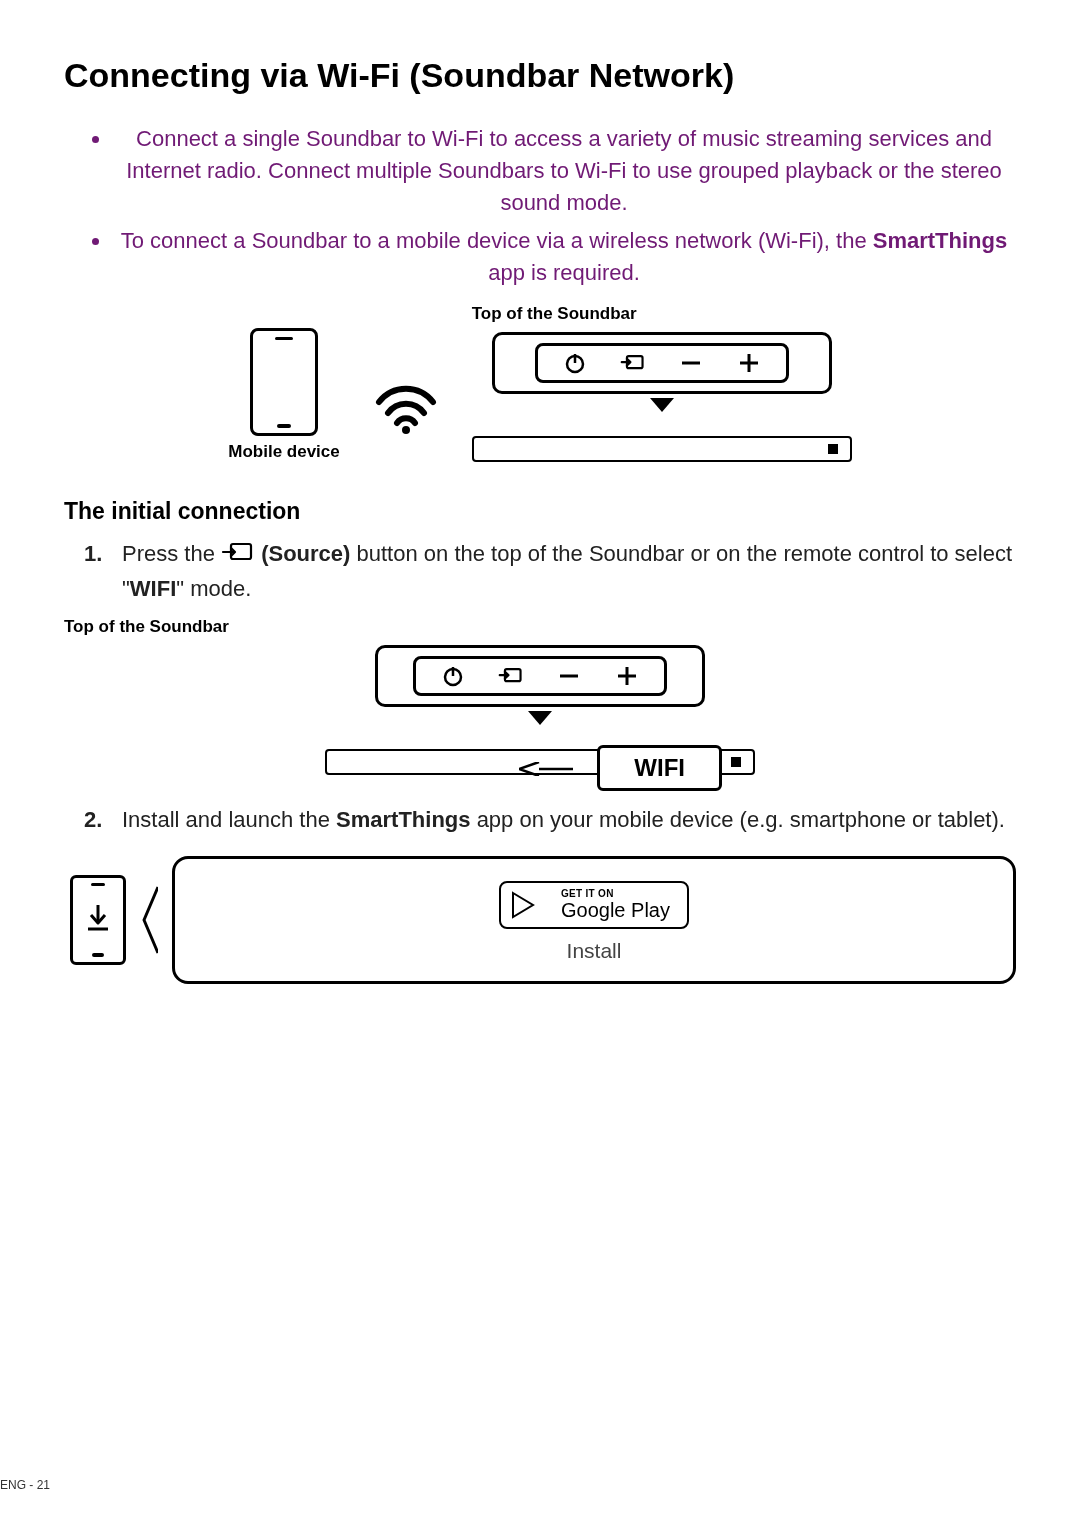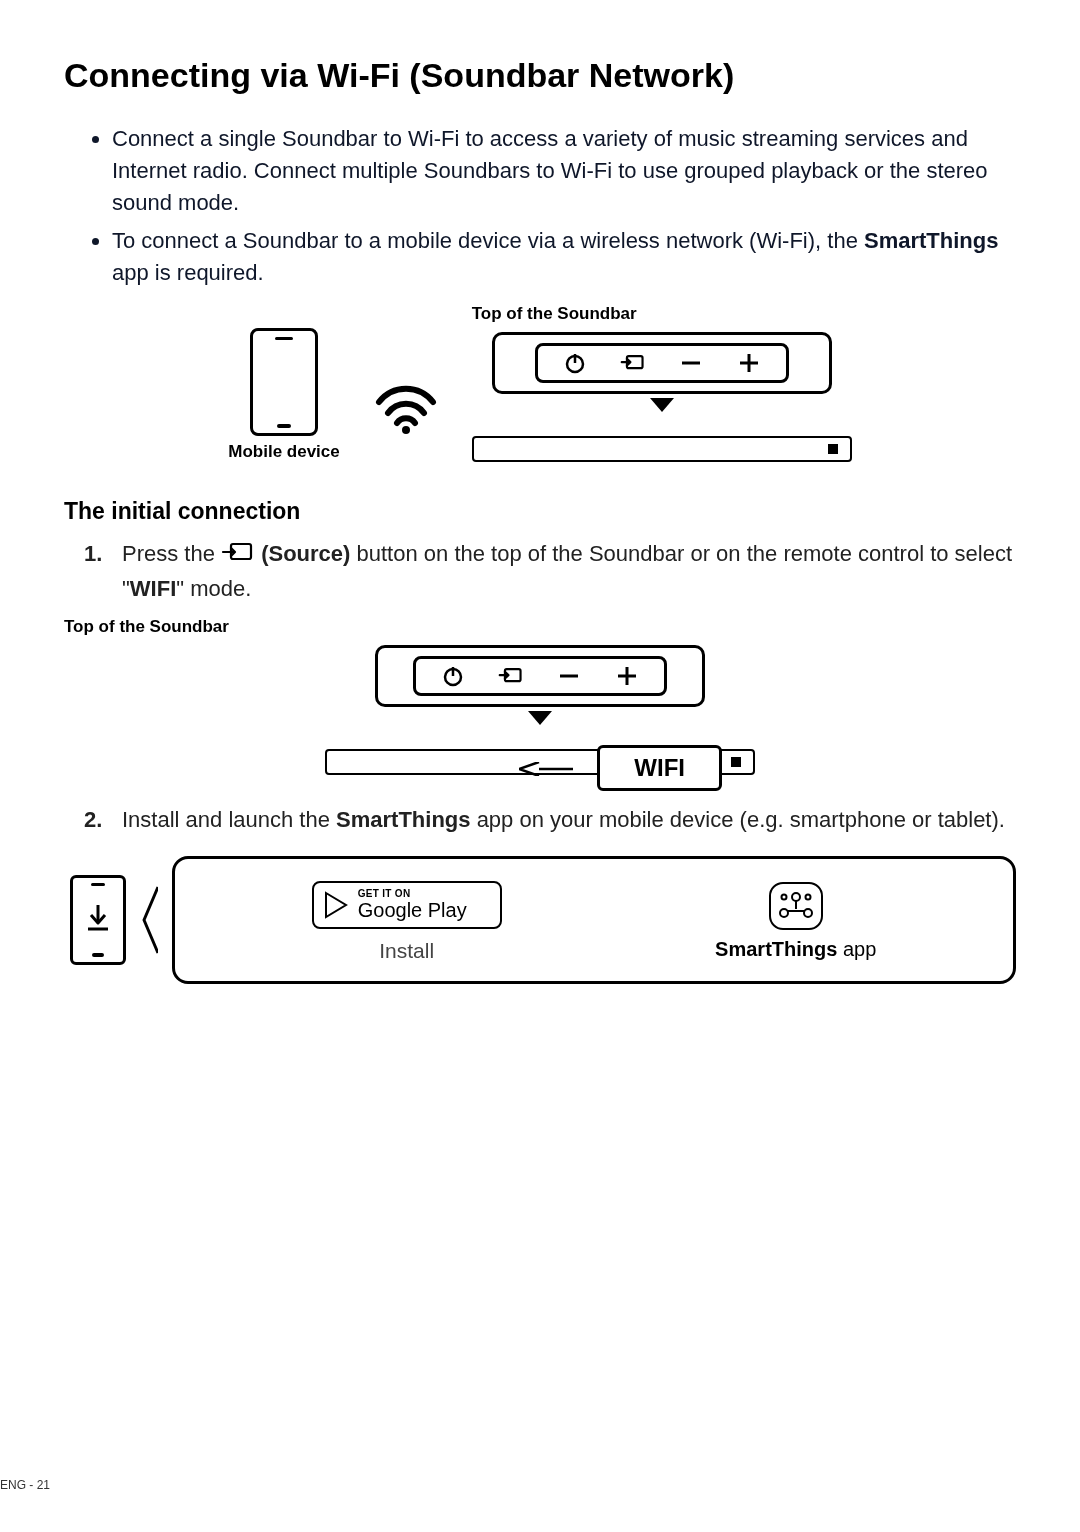--- a/index.html
+++ b/index.html
@@ -19,21 +19,22 @@
   }
   ul.main-bullets {
     list-style: disc;
     margin-left: 48px;
     margin-bottom: 16px;
   }
   ul.main-bullets li {
     font-size: 22px;
     line-height: 1.45;
     margin-bottom: 6px;
-    color: #0f172a;
+    color: #701a75;
+    text-align: center;
   }
   .bold { font-weight: 700; }
   .diagram1 {
     display: flex;
     justify-content: center;
     align-items: flex-end;
     gap: 30px;
     margin: 12px 0 36px 0;
   }
   .phone-wrap { text-align: center; }
@@ -149,21 +150,21 @@
     padding: 22px 30px 18px 30px;
     display:flex;
     justify-content:space-around;
     align-items:center;
   }
   .store-col { text-align:center; }
   .store-badge {
     border:2px solid #000;
     border-radius:8px;
     padding: 6px 14px 6px 10px;
-    display:flex; align-items:center; gap:8px;
+    display:flex; align-items:center; gap:24px;
     background:#fff;
     min-width: 190px;
   }
   .store-badge .txt { text-align:left; line-height:1.05; }
   .store-badge .small { font-size:10px; font-weight:600; letter-spacing:0.3px; }
   .store-badge .big { font-size:20px; font-weight:500; }
   .os-label { font-size:21px; color:#444; margin-top:10px; font-weight:400; }
   .st-icon-wrap { text-align:center; }
   .st-icon {
     width:54px; height:48px;
@@ -323,30 +324,16 @@
         <svg width="26" height="28" viewBox="0 0 26 28">
             <path d="M2 2 L22 14 L2 26 Z" fill="none" stroke="#000" stroke-width="2"></path>
           </svg>
         <div class="txt">
             <div class="small">GET IT ON</div>
             <div class="big">Google Play</div>
           </div>
       </div>
       <div class="os-label">Install</div>
     </div>
-    <div class="st-icon-wrap">
-      <div class="st-icon">
-        <svg width="36" height="30" viewBox="0 0 36 30">
-            <circle cx="18" cy="6" r="4" fill="none" stroke="#000" stroke-width="2"></circle>
-            <circle cx="6" cy="22" r="4" fill="none" stroke="#000" stroke-width="2"></circle>
-            <circle cx="30" cy="22" r="4" fill="none" stroke="#000" stroke-width="2"></circle>
-            <circle cx="6" cy="6" r="2.5" fill="none" stroke="#000" stroke-width="2"></circle>
-            <circle cx="30" cy="6" r="2.5" fill="none" stroke="#000" stroke-width="2"></circle>
-            <line x1="18" y1="10" x2="18" y2="18" stroke="#000" stroke-width="2"></line>
-            <line x1="10" y1="20" x2="26" y2="20" stroke="#000" stroke-width="2"></line>
-          </svg>
-      </div>
-      <div class="st-label"><span class="bold">SmartThings</span><span> app</span></div>
-    </div>
   </div>
 </div>
 
 <div class="footer">ENG - 21</div>
 
 </body></html>

